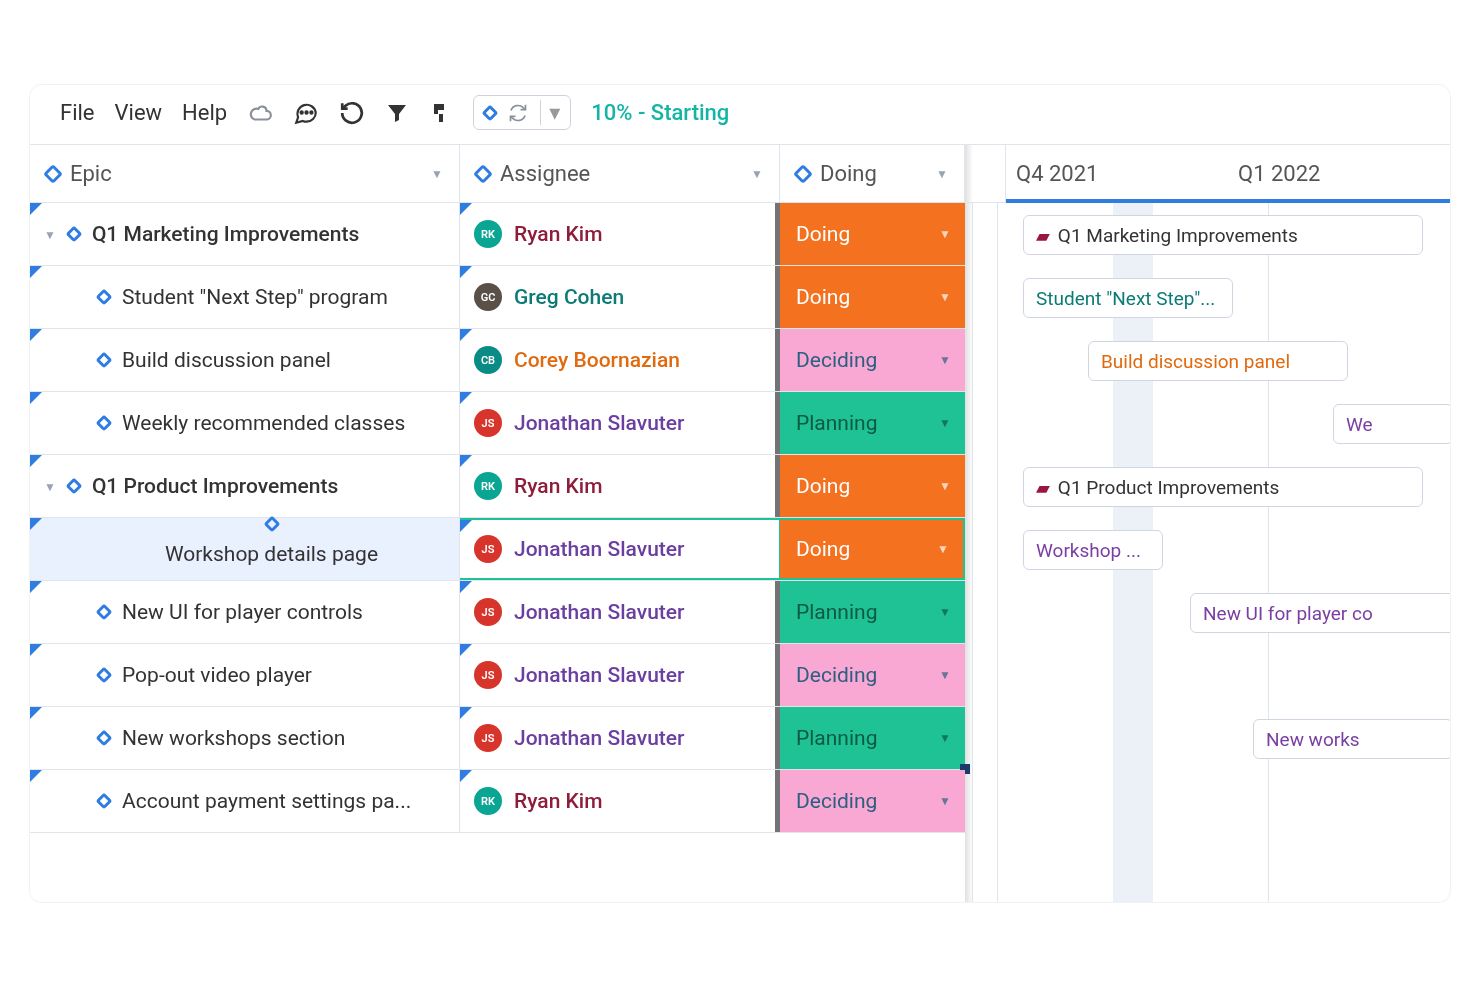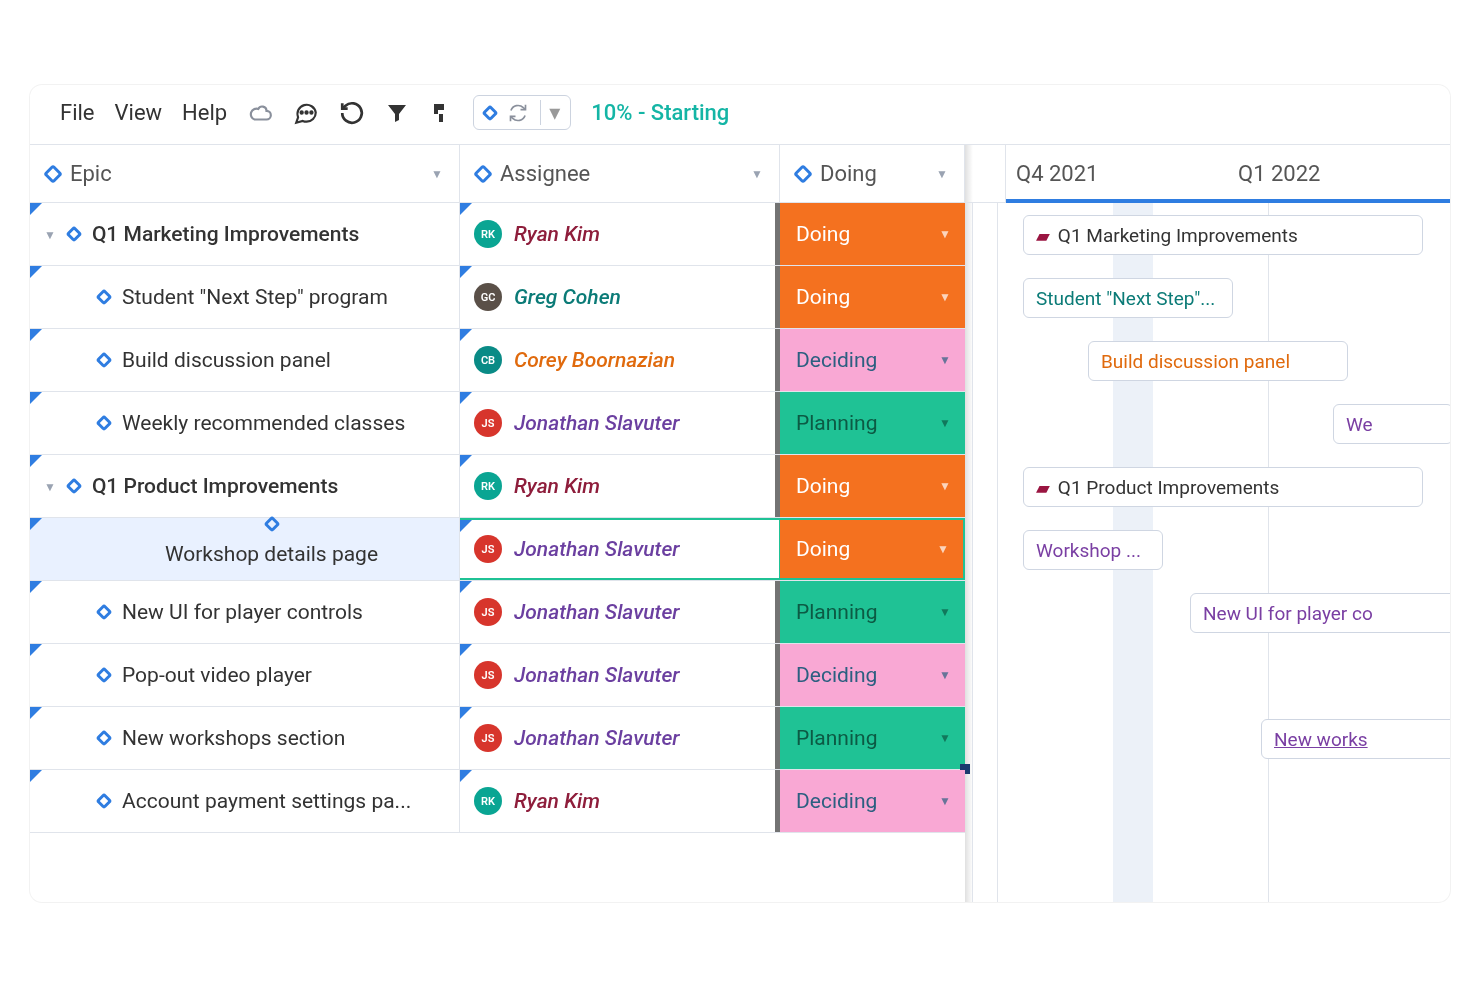--- a/index.html
+++ b/index.html
@@ -91,21 +91,21 @@
   .cell-epic{width:430px;border-right:1px solid #e0e4eb;color:#333;}
   .cell-epic.parent{font-weight:500;}
   .cell-epic.child{padding-left:68px;}
   .chevron{color:#9aa3b2;font-size:12px;transform:translateY(1px);}
   .cell-assignee{width:320px;border-right:5px solid #737373;}
   .avatar{
     width:28px;height:28px;border-radius:50%;background:#0aa;color:#fff;
     font-size:11px;font-weight:600;display:flex;align-items:center;justify-content:center;
     flex-shrink:0;
   }
-  .cell-assignee .name{font-weight:500;font-style:italic;}
+  .cell-assignee .name{font-weight:500;}
   .cell-status{width:185px;padding:0;position:relative;}
   .status-chip{
     width:100%;height:100%;display:flex;align-items:center;
     padding:0 16px;color:#fff;font-weight:400;position:relative;
   }
   .status-chip .caret{position:absolute;right:14px;opacity:.7;font-size:12px;}
   .scroll-shadow{
     width:8px;flex-shrink:0;
     background:linear-gradient(to right, rgba(0,0,0,.12), rgba(0,0,0,0));
   }
@@ -466,21 +466,21 @@
               <span>Workshop ...</span>
             </div>
           </div>
           <div class="trow">
             <div class="bar purple" style="left: 217px; width: 280px;">
               <span>New UI for player co</span>
             </div>
           </div>
           <div class="trow"></div>
           <div class="trow">
-            <div class="bar purple" style="left: 288px; width: 200px; text-decoration: underline;">
+            <div class="bar purple" style="left: 280px; width: 200px;">
               <span>New works</span>
             </div>
           </div>
           <div class="trow"></div>
         </div>
     </div>
   </div>
 
 </div>
 

